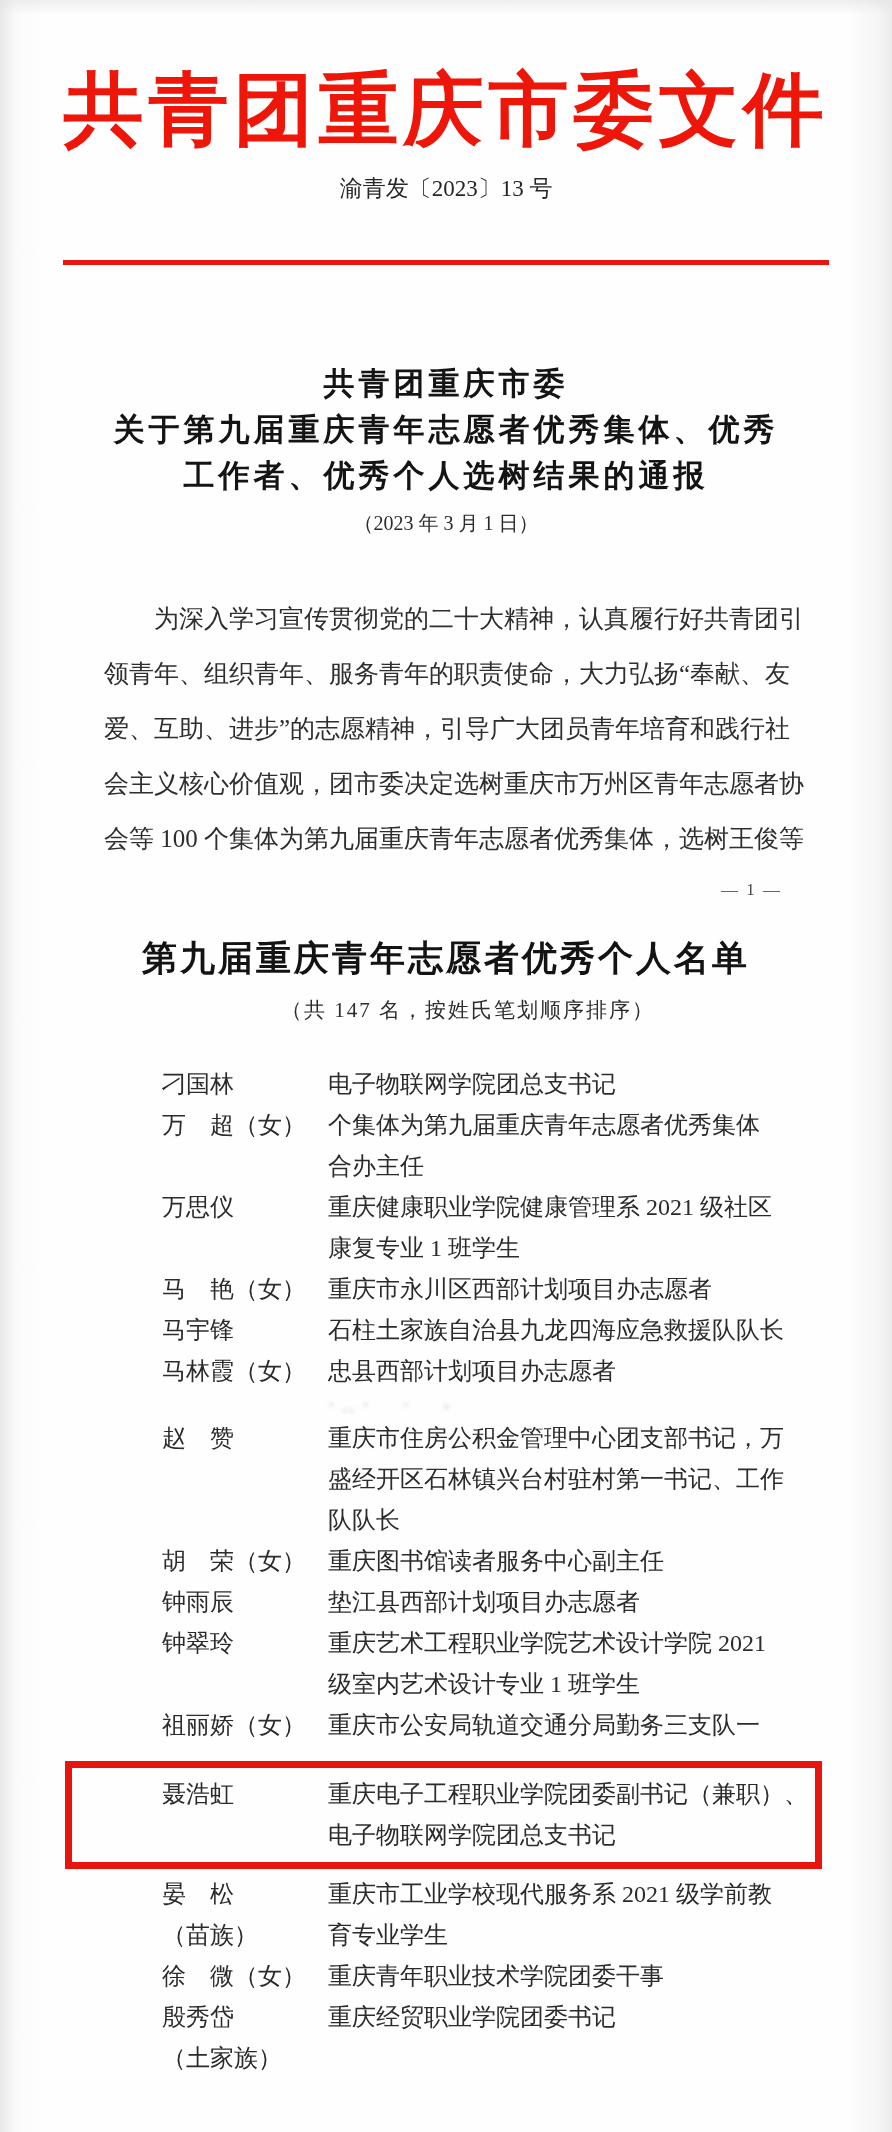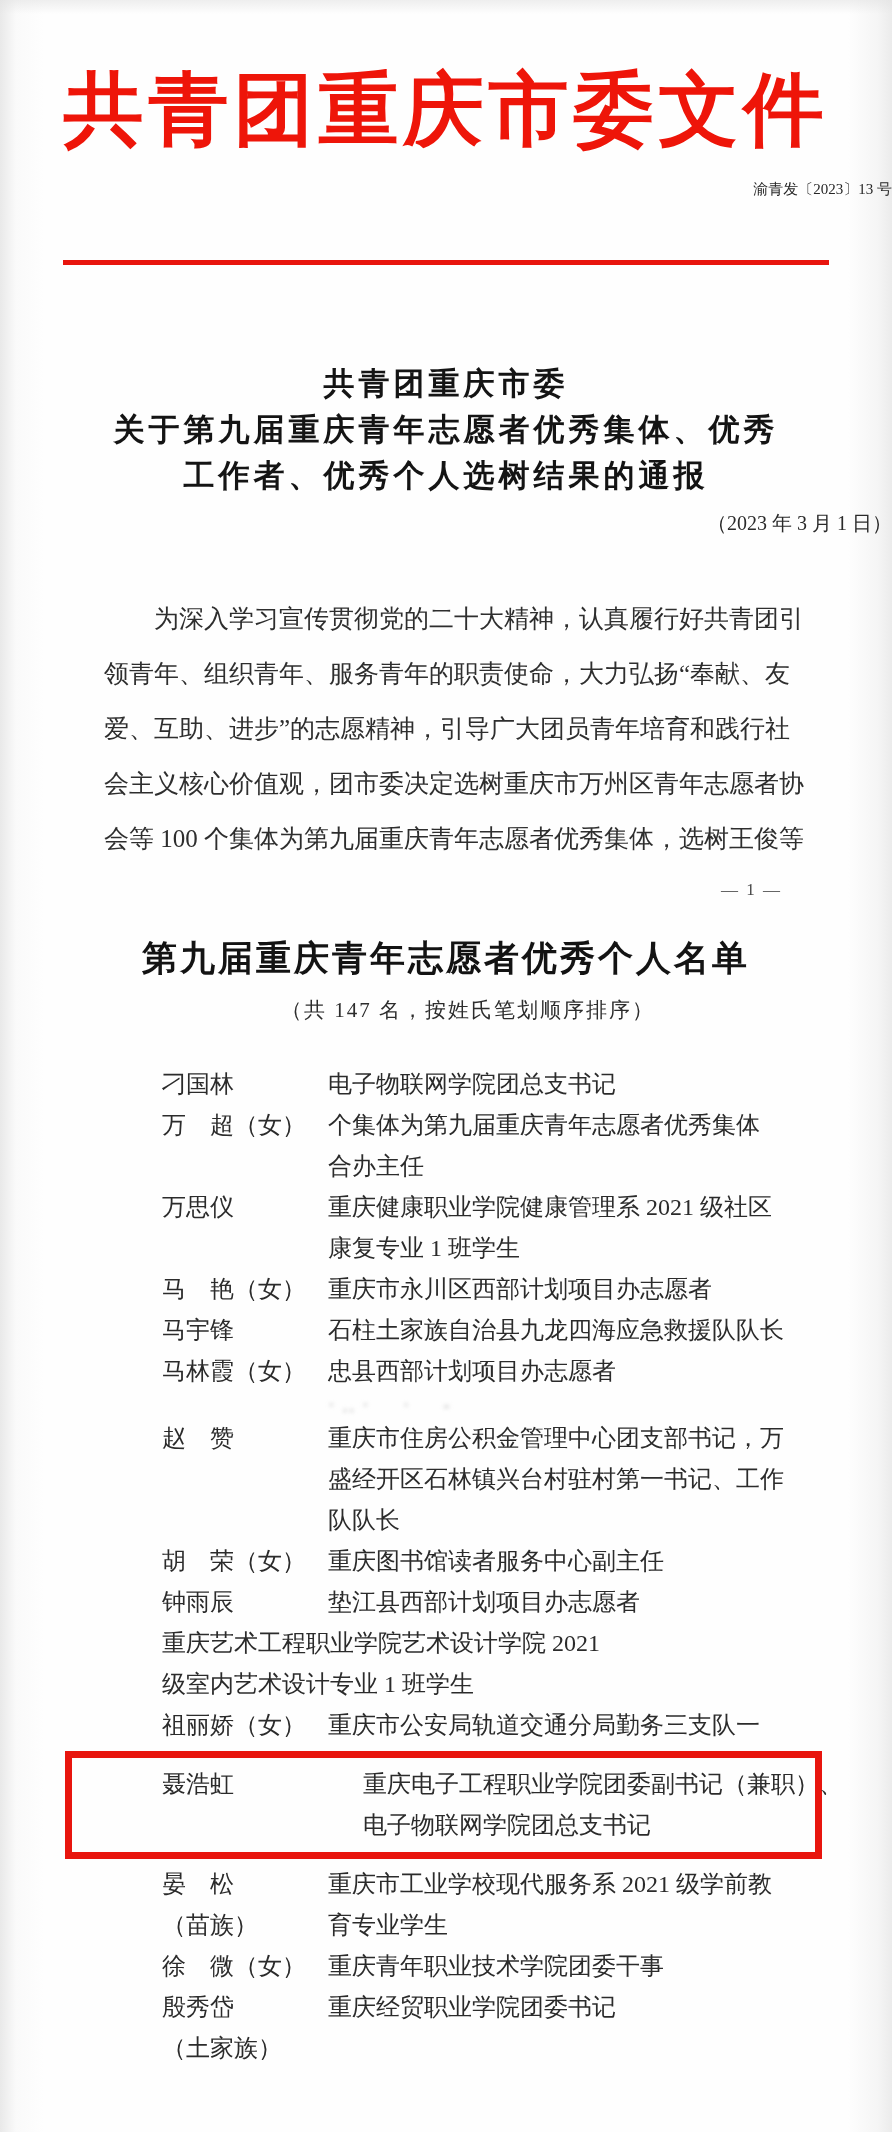--- a/index.html
+++ b/index.html
@@ -22,22 +22,22 @@
     padding-top: 58px;
     text-align: center;
     font-size: 80px;
     line-height: 104px;
     font-weight: 900;
     letter-spacing: 5px;
     white-space: nowrap;
   }
   .doc-number {
     margin-top: 12px;
-    text-align: right;
-    font-size: 15px;
+    text-align: center;
+    font-size: 23px;
     line-height: 30px;
     color: #262626;
   }
   .red-rule {
     width: 766px;
     height: 5px;
     margin: 56px auto 0 auto;
   }
 
   
@@ -45,21 +45,21 @@
     margin-top: 96px;
     text-align: center;
     font-weight: bold;
     font-size: 31px;
     line-height: 46px;
     letter-spacing: 4px;
     color: #141414;
   }
   .doc-date {
     margin-top: 10px;
-    text-align: right;
+    text-align: center;
     font-size: 20px;
     line-height: 28px;
     color: #2a2a2a;
   }
 
   
   .body-paragraph {
     margin: 54px 60px 0 104px;
     font-size: 25px;
     line-height: 55px;
@@ -101,25 +101,24 @@
     font-size: 24px;
     line-height: 41px;
     color: #2b2b2b;
   }
   .entry { display: flex; }
   .name-col { flex: 0 0 166px; width: 166px; }
   .name-col div, .desc-col div { white-space: nowrap; }
   .desc-col { flex: 1 1 auto; }
 
   .entry.highlighted {
-    margin: 5px 0 5px -97px;
+    margin: 15px 0 5px -97px;
     padding: 6px 0 6px 90px;
     border-style: solid;
     border-width: 7px;
-    gap: 35px;
   }
 
   .entry.artifact { height: 26px; line-height: 26px; }
   .entry.artifact .desc-col {
     color: #b5b5b5;
     filter: blur(2px);
     font-size: 20px;
     letter-spacing: 7px;
   }
 </style>
@@ -235,20 +234,23 @@
       </div>
       <div class="entry">
         <div class="name-col">
           <div>钟雨辰</div>
         </div>
         <div class="desc-col">
           <div>垫江县西部计划项目办志愿者</div>
         </div>
       </div>
       <div class="entry">
+        <div class="name-col">
+          <div>钟翠玲</div>
+        </div>
         <div class="desc-col">
           <div>重庆艺术工程职业学院艺术设计学院 2021</div>
           <div>级室内艺术设计专业 1 班学生</div>
         </div>
       </div>
       <div class="entry">
         <div class="name-col">
           <div>祖丽娇（女）</div>
         </div>
         <div class="desc-col">

